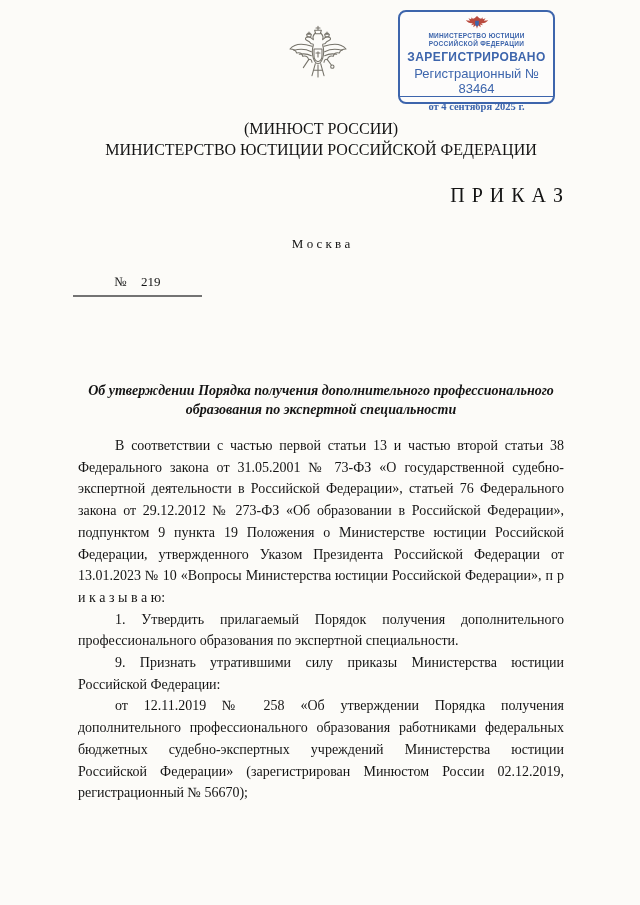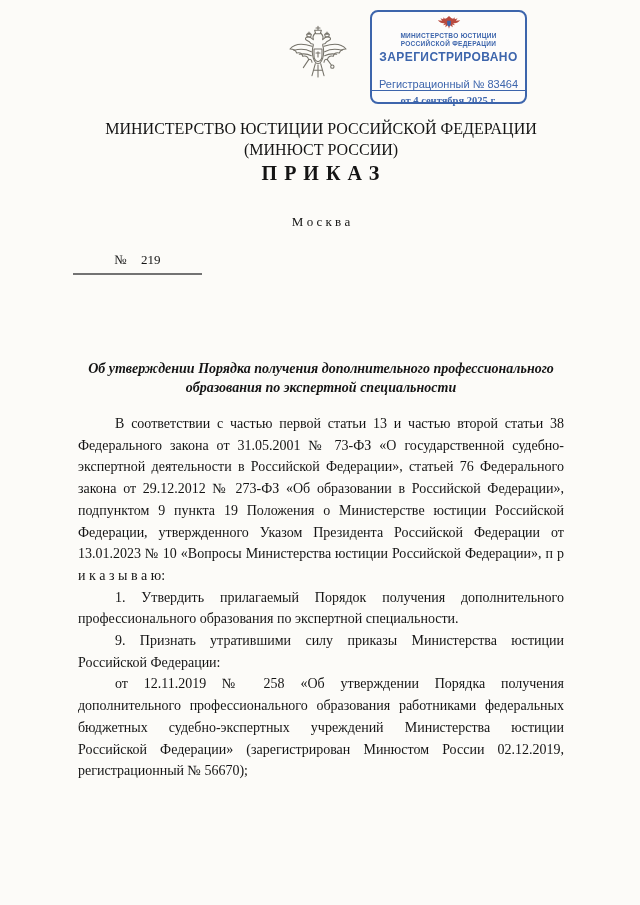--- a/index.html
+++ b/index.html
@@ -13,39 +13,39 @@
     color:#141414;
     overflow:hidden;
   }
 
   
   .emblem { position:absolute; left:284px; top:25px; width:68px; height:80px; }
   .emblem svg { width:100%; height:100%; }
 
   
   .stamp {
-    position:absolute; left:370px; top:10px; width:157px; height:94px;
+    position:absolute; left:398px; top:10px; width:157px; height:94px;
     border:2px solid #3d65ac; border-radius:8px;
     color:#3d65ac; text-align:center;
     font-family:"Liberation Sans", sans-serif;
     padding-top:2px;
     background:rgba(255,255,255,0.4);
   }
   .stamp-emblem { height:17px; display:flex; justify-content:center; align-items:center; }
   .stamp-emblem svg { height:16px; width:32px; }
   .stamp-org { font-size:6.5px; line-height:8px; letter-spacing:0.3px; margin-top:1px; font-weight:bold; }
   .stamp-registered { font-size:12px; font-weight:bold; letter-spacing:0.4px; margin-top:2px; }
-  .stamp-regnum { font-size:11px; margin-top:14px; }
+  .stamp-regnum { font-size:13px; margin-top:2px; }
   .stamp-date { font-size:10.5px; font-weight:bold; border-top:1.5px solid #3d65ac; margin-top:0; padding-top:4px; font-family:"Liberation Serif", serif; }
 
   
   .content { position:absolute; left:78px; top:118px; width:486px; }
 
   .ministry { text-align:center; font-size:16px; line-height:21px; }
-  .doc-type { text-align:center; font-size:20px; font-weight:bold; letter-spacing:1px; line-height:26px; }
+  .doc-type { text-align:right; font-size:20px; font-weight:normal; letter-spacing:1px; margin-top:22px; line-height:26px; }
   .city     { text-align:center; font-size:13px; margin-top:28px; line-height:16px; }
 
   .date-row { display:flex; justify-content:space-between; margin-top:22px; margin-left:-5px; margin-right:2px; }
   .date-cell {
     width:157px; text-align:center; font-size:13px;
     padding-bottom:5px; border-bottom:1px solid #222;
   }
   .num-cell {
     width:129px; text-align:center; font-size:13px;
     padding-bottom:5px; border-bottom:2px solid #737373;
@@ -103,22 +103,22 @@
       <div>РОССИЙСКОЙ ФЕДЕРАЦИИ</div>
     </div>
     <div class="stamp-registered">ЗАРЕГИСТРИРОВАНО</div>
     <div class="stamp-regnum">Регистрационный № 83464</div>
     <div class="stamp-date">от 4 сентября 2025 г.</div>
   </div>
 
   <div class="content">
 
     <div class="ministry">
+      <div>(МИНЮСТ РОССИИ)</div>
       <div>МИНИСТЕРСТВО ЮСТИЦИИ РОССИЙСКОЙ ФЕДЕРАЦИИ</div>
-      <div>(МИНЮСТ РОССИИ)</div>
     </div>
 
     <div class="doc-type">П Р И К А З</div>
 
     <div class="city">М о с к в а</div>
 
     <div class="date-row">
       <div class="num-cell"><span>№</span><span class="num-gap"></span><span>219</span></div>
     </div>
 

